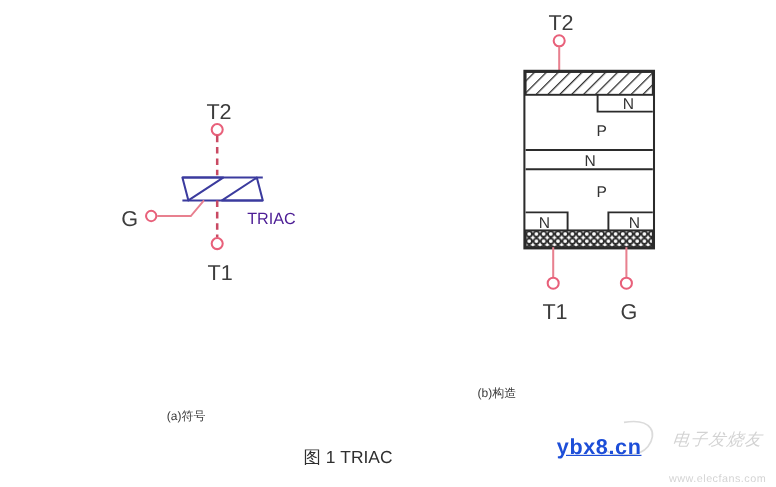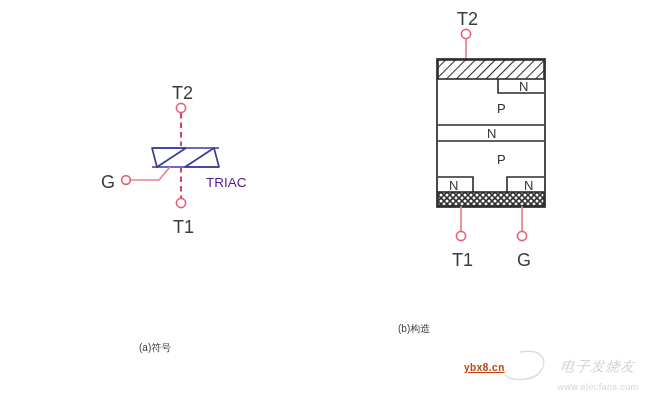--- a/index.html
+++ b/index.html
@@ -65,23 +65,23 @@
     font-family: "Liberation Sans", sans-serif;
   }
   .fig-title {
     font-size: 14.5px;
     color: #2f2f2f;
     font-family: "Liberation Sans", sans-serif;
   }
 
   
   .wm-ybx {
-    font-size: 10px;
+    font-size: 18px;
     font-weight: bold;
-    color: #c2410c;
+    color: #1d4ed8;
     letter-spacing: 0.5px;
     font-family: "Liberation Sans", sans-serif;
     text-decoration: underline;
   }
   .wm-elecfans {
     position: absolute;
     opacity: 0.33;
     color: #7a7a7a;
     text-align: center;
     font-family: "Liberation Sans", sans-serif;
@@ -90,21 +90,21 @@
     font-size: 14px;
     letter-spacing: 1px;
     font-style: italic;
     display: block;
     transform: skewX(-6deg);
   }
   .wm-elecfans .wm-url {
     font-size: 9px;
     letter-spacing: 0.4px;
     display: block;
-    margin-top: 6px;
+    margin-top: 18px;
   }
 </style>
 </head>
 <body>
 
 <div class="figure-canvas">
 
   <svg class="svg-layer" viewBox="0 0 647 406">
     <defs>
       <pattern id="diagHatch" width="7" height="7" patternUnits="userSpaceOnUse" patternTransform="rotate(45)">
@@ -194,20 +194,21 @@
   <div class="txt region-label" style="left:497px; top:153px;">P</div>
 
   <div class="txt region-label" style="left:449px; top:179px;">N</div>
 
   <div class="txt region-label" style="left:524px; top:179px;">N</div>
 
   <div class="txt caption" style="left:139px; top:343px;">(a)符号</div>
 
   <div class="txt caption" style="left:398px; top:324px;">(b)构造</div>
 
+  <div class="txt fig-title" style="left:253px; top:375px;">图 1 TRIAC</div>
 
   <div class="txt wm-ybx" style="left:464px; top:363px;">ybx8.cn</div>
 
   <div class="wm-elecfans" style="left:552px; top:358px; width:92px;">
     <span class="wm-cn">电子发烧友</span>
     <span class="wm-url">www.elecfans.com</span>
   </div>
 
 </div>
 

